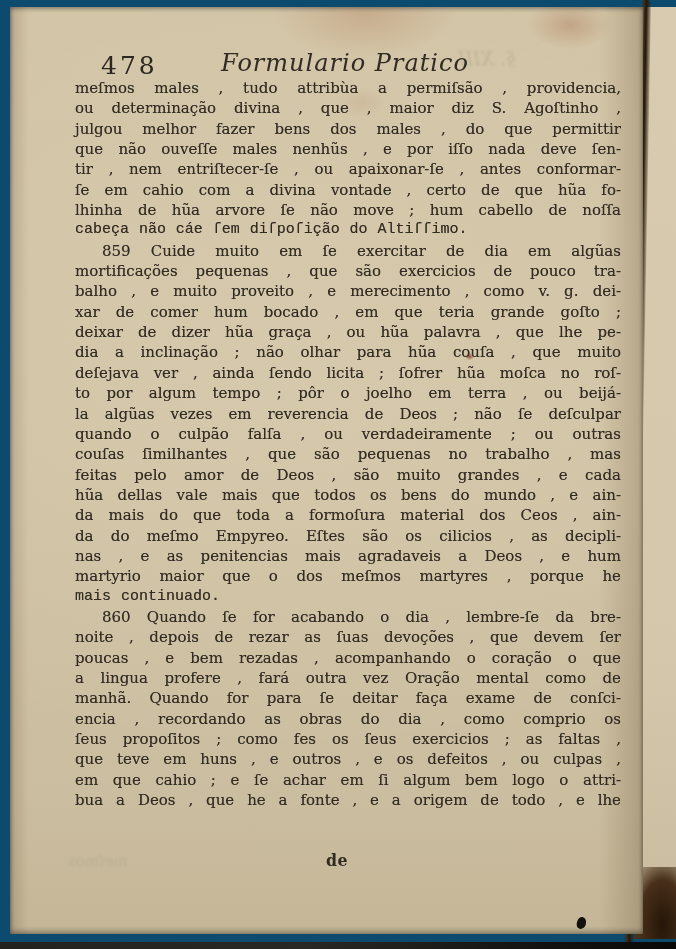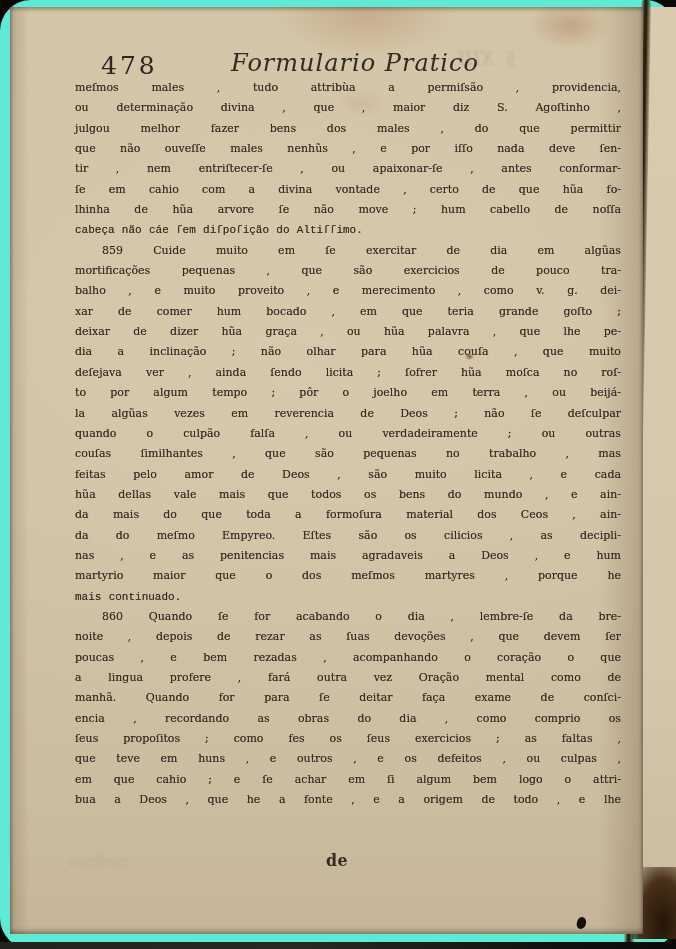--- a/index.html
+++ b/index.html
@@ -1,20 +1,20 @@
 <!DOCTYPE html>
 <html><head>
 <meta charset="utf-8">
 <style>
   html, body { margin: 0; padding: 0; background: #0b0907; }
   body {
     width: 676px; height: 949px; overflow: hidden; position: relative;
     font-family: "DejaVu Serif", "Liberation Serif", serif;
   }
-  .scan { position: absolute; inset: 0; background: #5eead4; border-radius: 31px; }
+  .scan { position: absolute; inset: 0; background: #0c4a6e; }
 
   
   .next-page-edge {
     position: absolute; top: 7px; bottom: 15px; right: 0; width: 42px;
     background: linear-gradient(to bottom, #d8cbb0 0%, #d4c7ab 70%, #c9bb9e 100%);
   }
   
   .binding-shadow {
     position: absolute; right: 0; bottom: 10px; width: 44px; height: 72px;
     background: radial-gradient(ellipse at 70% 80%, #241507 0%, #48301a 55%, rgba(72,48,26,0) 100%);
@@ -40,28 +40,28 @@
     box-shadow: inset 0 2px 4px rgba(0,0,0,.35), inset 0 -3px 5px rgba(0,0,0,.30);
     color: #2f2a22;
   }
 
   .header { position: absolute; left: 65px; top: 42px; width: 545px; height: 34px; }
   .pagenum {
     position: absolute; left: 26px; top: 2px;
     font-size: 25px; letter-spacing: 3px; color: #2c2720;
   }
   .title {
-    position: absolute; left: 150px; top: 0; width: 260px; text-align: center;
+    position: absolute; left: 140px; top: 0; width: 260px; text-align: center;
     font-size: 24px; font-style: italic; letter-spacing: 1px; color: #302b23;
     white-space: nowrap;
   }
 
   .page-body {
     position: absolute; left: 65px; top: 71px; width: 546px;
-    font-size: 11px; line-height: 20.35px; color: #312b23;
+    font-size: 15px; line-height: 20.35px; color: #312b23;
     text-shadow: 0 0 .5px rgba(49,43,35,.55);
     word-spacing: .06em;
   }
   .line { text-align: justify; text-align-last: justify; }
   .line.first { text-indent: 27px; }
   .line.short { text-align-last: left; font-family: Liberation Mono, monospace; }
 
   .catchword {
     position: absolute; left: 65px; top: 844px; width: 546px;
     text-align: center; padding-right: 22px; box-sizing: border-box;
@@ -121,21 +121,21 @@
           <div class="line">mortificações pequenas , que são exercicios de pouco tra-</div>
           <div class="line">balho , e muito proveito , e merecimento , como v. g. dei-</div>
           <div class="line">xar de comer hum bocado , em que teria grande goſto ;</div>
           <div class="line">deixar de dizer hũa graça , ou hũa palavra , que lhe pe-</div>
           <div class="line">dia a inclinação ; não olhar para hũa couſa , que muito</div>
           <div class="line">deſejava ver , ainda ſendo licita ; ſofrer hũa moſca no roſ-</div>
           <div class="line">to por algum tempo ; pôr o joelho em terra , ou beijá-</div>
           <div class="line">la algũas vezes em reverencia de Deos ; não ſe deſculpar</div>
           <div class="line">quando o culpão falſa , ou verdadeiramente ; ou outras</div>
           <div class="line">couſas ſimilhantes , que são pequenas no trabalho , mas</div>
-          <div class="line">feitas pelo amor de Deos , são muito licita , e cada</div>
+          <div class="line">feitas pelo amor de Deos , são muito grandes , e cada</div>
           <div class="line">hũa dellas vale mais que todos os bens do mundo , e ain-</div>
           <div class="line">da mais do que toda a formoſura material dos Ceos , ain-</div>
           <div class="line">da do meſmo Empyreo. Eſtes são os cilicios , as decipli-</div>
           <div class="line">nas , e as penitencias mais agradaveis a Deos , e hum</div>
           <div class="line">martyrio maior que o dos meſmos martyres , porque he</div>
           <div class="line short">mais continuado.</div>
         </div>
         <div class="para">
           <div class="line first">860 Quando ſe for acabando o dia , lembre-ſe da bre-</div>
           <div class="line">noite , depois de rezar as ſuas devoções , que devem ſer</div>

